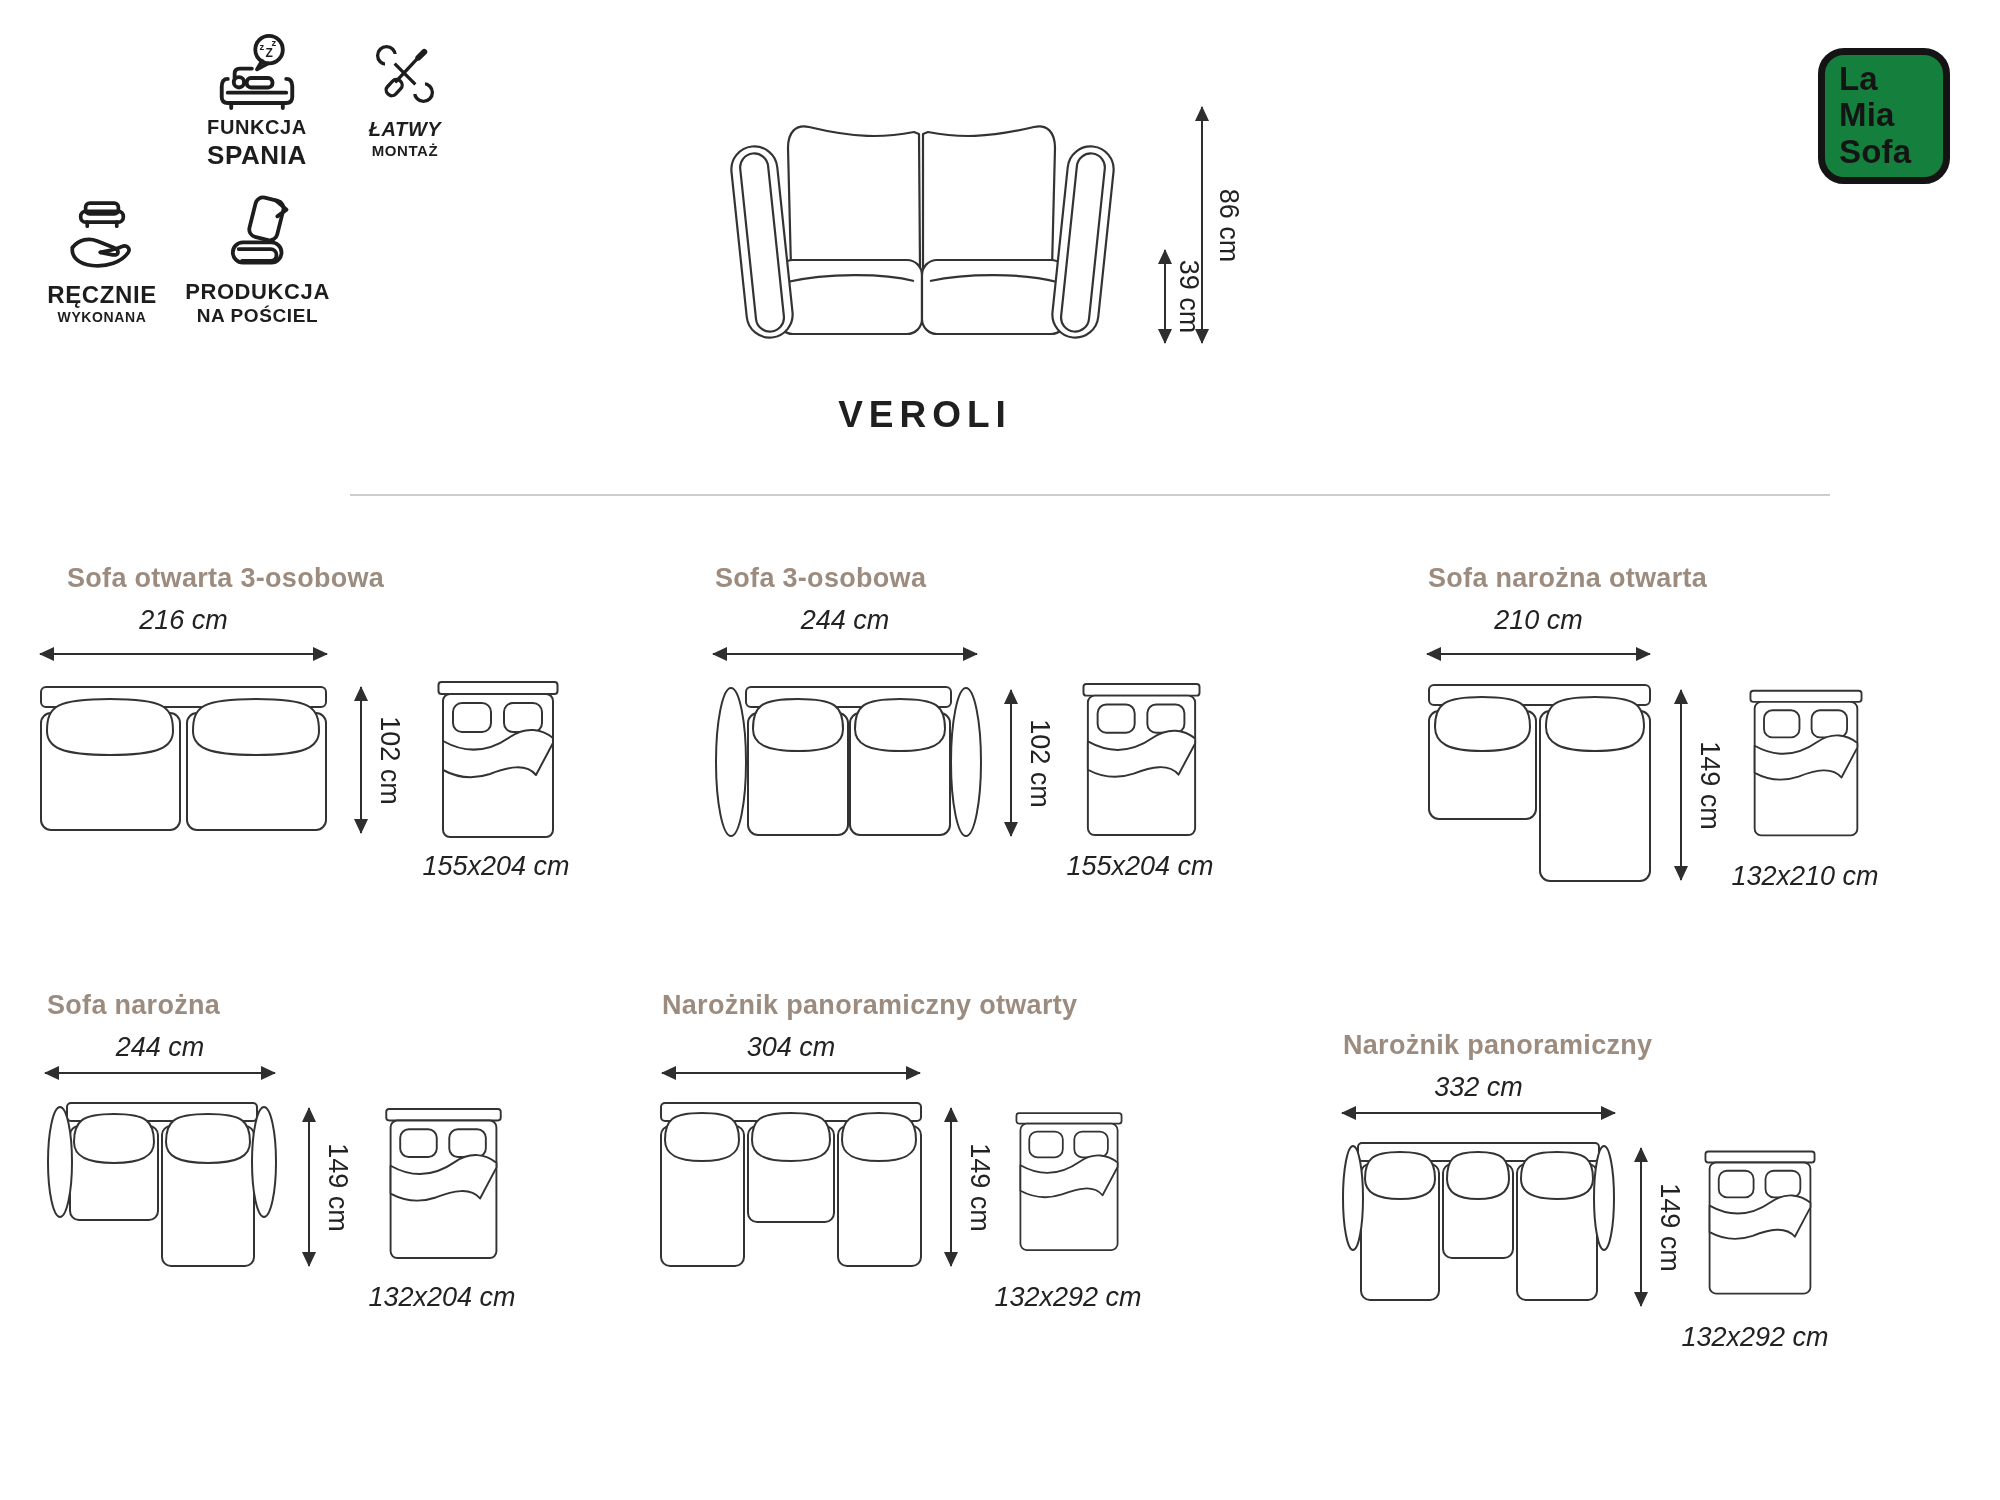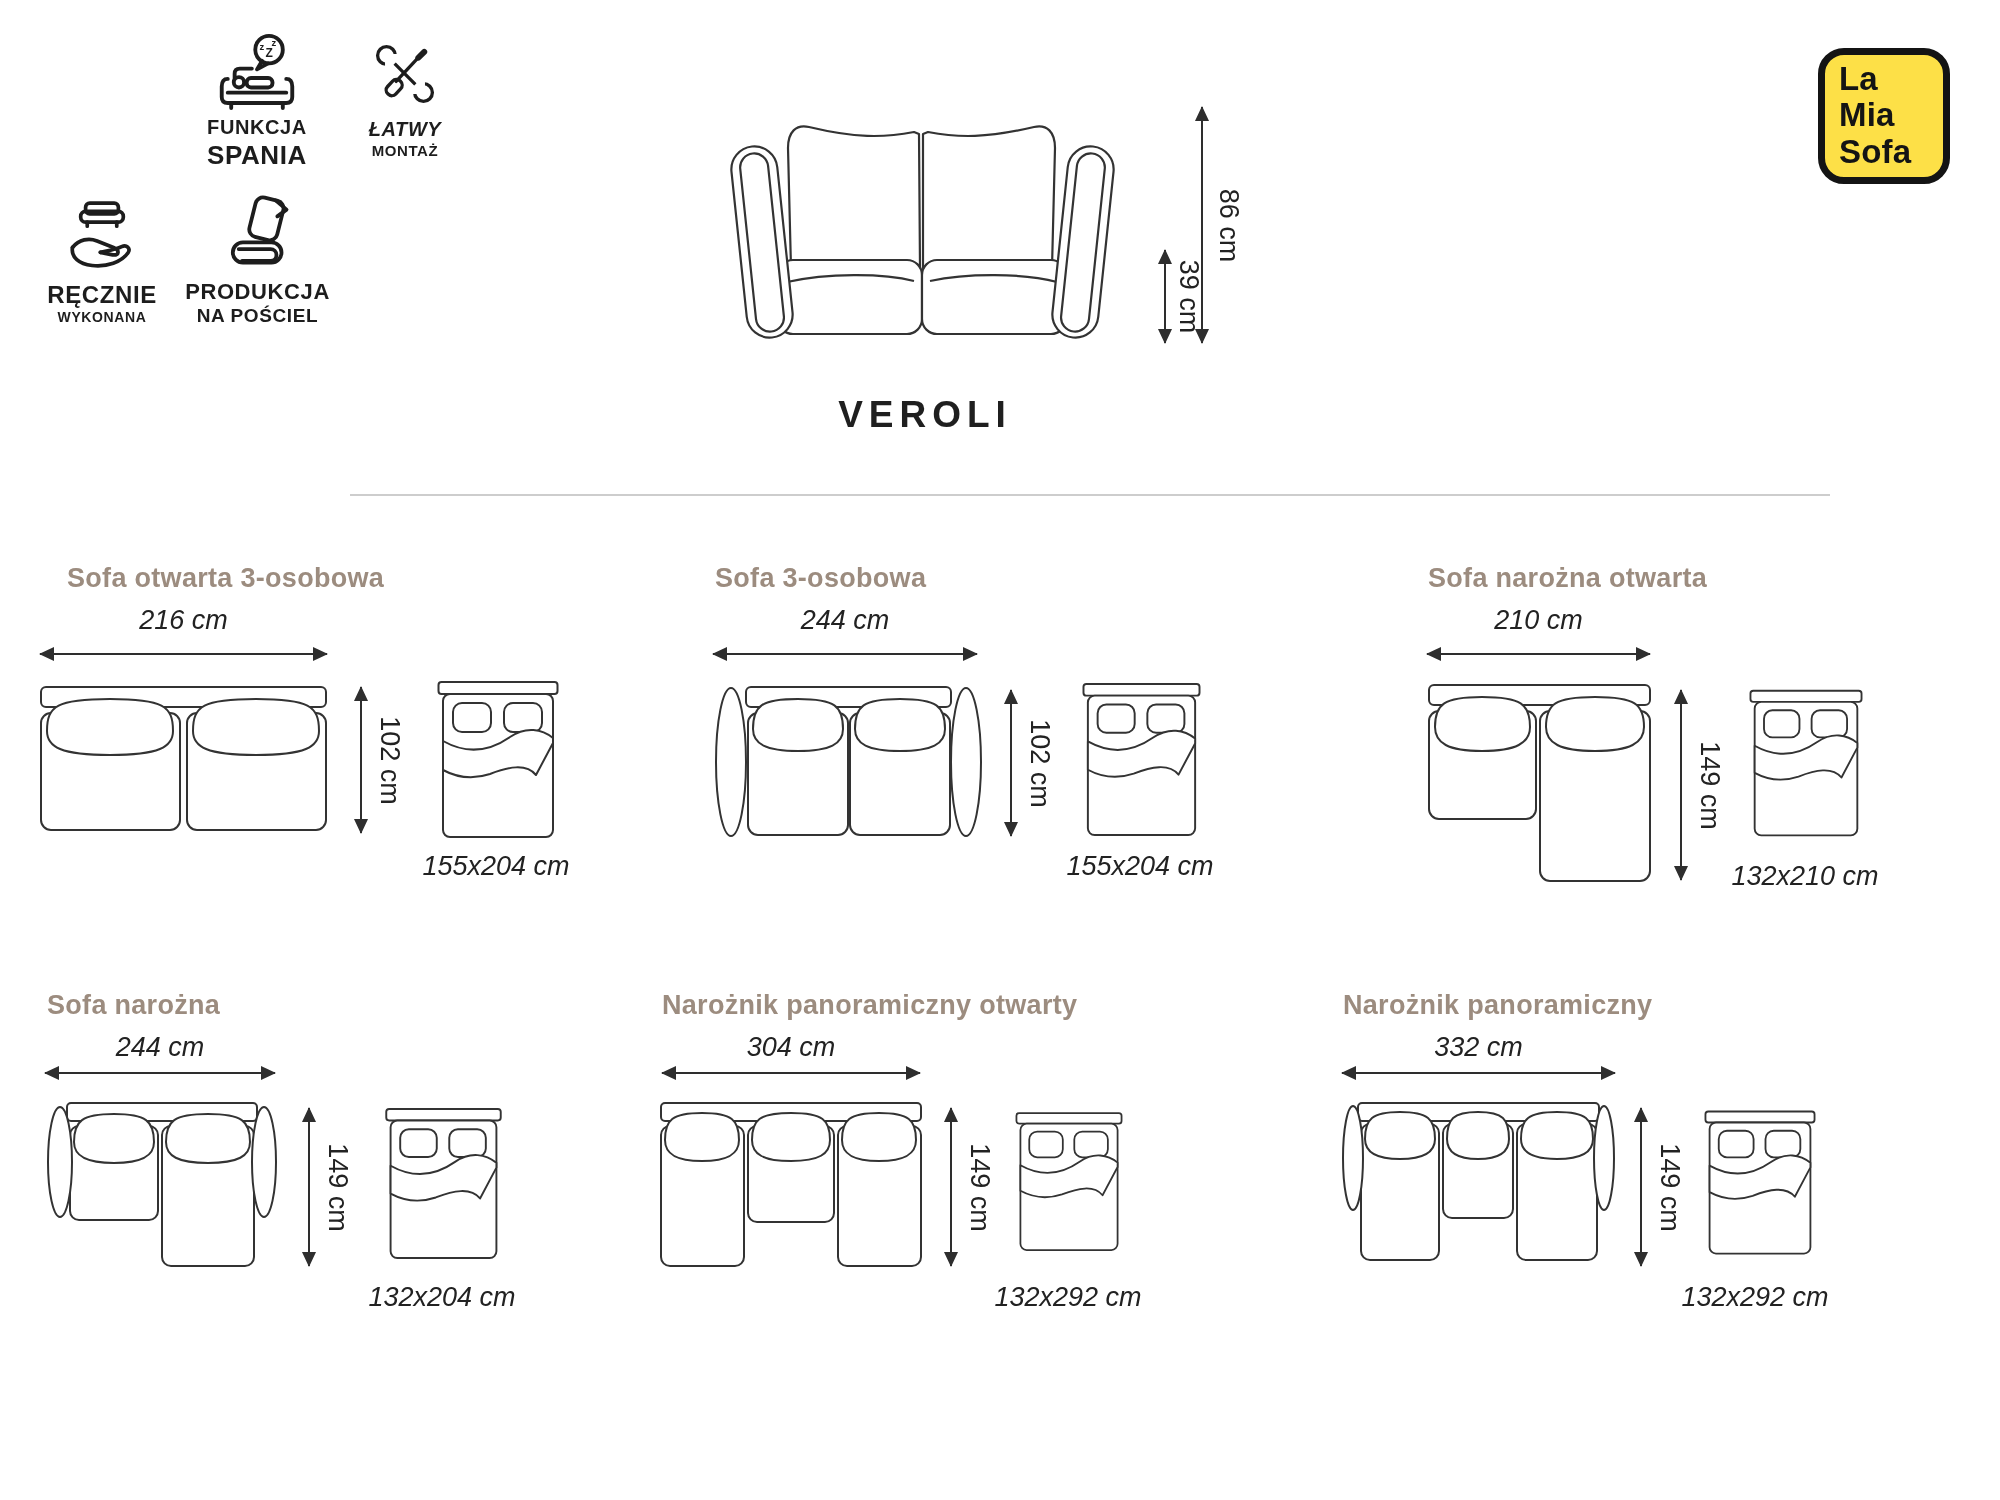--- a/index.html
+++ b/index.html
@@ -7,21 +7,21 @@
         font-family:"Liberation Sans","DejaVu Sans",sans-serif;color:#1d1d1d;}
 
   
   .badge{position:absolute;display:flex;flex-direction:column;align-items:center;text-align:center;}
   .badge svg{display:block;}
   .b-l1{font-weight:700;letter-spacing:.6px;line-height:1.18;white-space:nowrap;}
   .b-l2{font-weight:700;letter-spacing:.6px;line-height:1.18;white-space:nowrap;}
 
   
   .logo{position:absolute;left:1818px;top:48px;width:132px;height:136px;border:7px solid #141414;
-        border-radius:26px;box-sizing:border-box;padding:6px 0 4px 14px;background:#fde047;}
+        border-radius:26px;box-sizing:border-box;padding:6px 0 4px 14px;background:#15803d;}
   .logo-line{font-size:33px;font-weight:700;line-height:1.1;color:#141414;letter-spacing:.2px;}
 
   
   .dim{font-size:27px;color:#222;white-space:nowrap;font-style:italic;}
   .wlabel{position:absolute;text-align:center;}
   .bedlabel{position:absolute;text-align:center;}
   .v-title{position:absolute;font-size:27px;font-weight:700;color:#9c8c7f;letter-spacing:.3px;white-space:nowrap;}
   .vlabel{position:absolute;width:34px;display:flex;align-items:center;justify-content:center;}
   .vlabel span{transform:rotate(90deg);white-space:nowrap;font-size:27px;color:#222;}
 
@@ -298,21 +298,21 @@
         <rect x="0.5" y="1" width="119" height="12" rx="3"></rect>
         <rect x="5" y="13" width="110" height="143" rx="7"></rect>
         <rect x="15" y="22" width="38" height="29" rx="9"></rect>
         <rect x="66" y="22" width="38" height="29" rx="9"></rect>
         <path d="M5,60 C30,74 52,70 72,56 C88,45 104,48 115,57 L115,62 L98,94 C88,82 70,86 52,93 C34,99 18,96 5,89 Z"></path>
       </g>
     </svg>
     <div class="dim bedlabel" style="left:318px;top:292px;width:200px;">132x292 cm</div>
   </div>
 
-  <div class="variant" style="left:1330px;top:990px;">
+  <div class="variant" style="left:1330px;top:1030px;">
     <div class="v-title" style="left:13px;top:0;">Narożnik panoramiczny</div>
     <div class="dim wlabel" style="left:12px;top:42px;width:273px;">332 cm</div>
     <div class="arrow-h" style="left:12px;top:82px;width:273px;"></div>
     <svg class="abs" style="left:12px;top:112px;" width="273" height="163" viewBox="0 0 273 163">
       <g fill="#ffffff" stroke="#333333" stroke-width="2" stroke-linejoin="round">
         <rect x="16" y="1" width="241" height="18" rx="4"></rect>
         <rect x="19" y="22" width="78" height="136" rx="9"></rect>
         <rect x="101" y="22" width="70" height="94" rx="9"></rect>
         <rect x="175" y="22" width="80" height="136" rx="9"></rect>
         <path d="M23,37 C23,17 30,10 58,10 C86,10 93,17 93,37 C93,50 82,57 58,57 C34,57 23,50 23,37 Z"></path>

